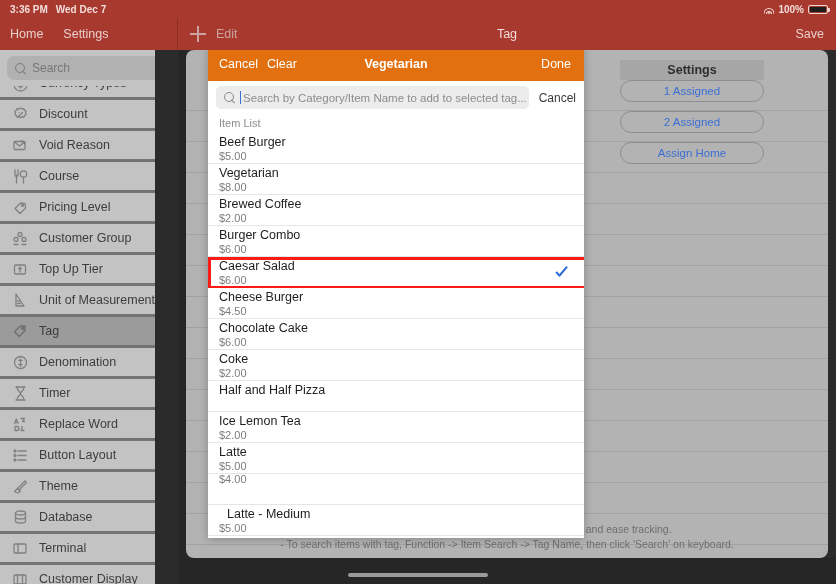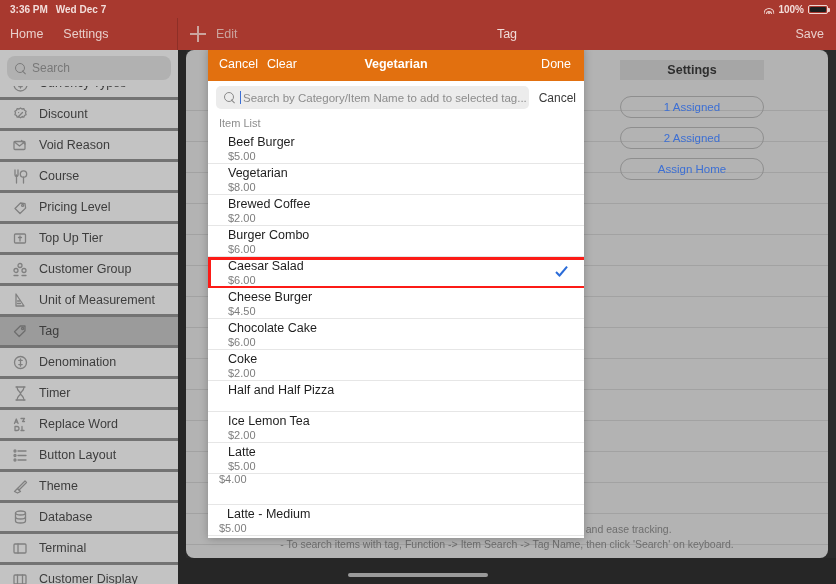--- a/index.html
+++ b/index.html
@@ -76,21 +76,21 @@
     position:absolute; left:0; right:0; top:0; height:32px; line-height:32px;
     text-align:center; color:#f0dcd9; font-size:12.5px;
   }
   .nav-save {
     position:absolute; right:12px; top:0; height:32px; line-height:32px;
     color:#e9cfcb; font-size:12.5px;
   }
 
   
   .sidebar {
-    position:absolute; left:0; top:50px; width:178px; bottom:0;
+    position:absolute; left:0; top:50px; width:155px; bottom:0;
     background:#c3c3c3;
     overflow:hidden;
     z-index: 40;
   }
   .sb-search {
     position:absolute; top:6px; left:7px; width:164px; height:24px;
     background:#b1b1b1; border-radius:8px;
     display:flex; align-items:center; gap:6px; padding-left:8px;
     z-index: 5;
   }
@@ -121,21 +121,21 @@
     z-index: 20;
   }
   .settings-hdr {
     position:absolute; left:434px; top:10px; width:144px; height:20px;
     background:#a6a6a6; text-align:center; line-height:20px;
     font-size:12.5px; color:#2e2e2e; font-weight:bold;
   }
   .right-rows { position:absolute; left:0; top:30px; right:0; bottom:0; }
   .r-row { height:31px; border-bottom:1px solid #a2a2a2; position:relative; }
   .pill {
-    position:absolute; left:434px; top:16px; width:144px; height:22px;
+    position:absolute; left:434px; top:0; width:144px; height:22px;
     border:1px solid #8e8e8e; border-radius:11px;
     text-align:center; line-height:21px; font-size:11.5px; color:#3c6fd4;
     background:transparent;
   }
   .footnotes {
     position:absolute; left:0; right:0; bottom:6px;
     text-align:center; color:#6e6e6e; font-size:10.5px; line-height:15px;
   }
 
   
@@ -167,21 +167,21 @@
   .caret { width:1px; height:13px; background:#3c6fd4; flex:none; margin-right:-3px;}
   .ms-ph { font-size:11.5px; color:#8c8c8c; white-space:nowrap; overflow:hidden; }
   .ms-cancel { font-size:12px; color:#3a3a3a; padding-left:10px; }
 
   .list-hdr {
     height:19px; line-height:19px; padding-left:11px;
     font-size:11px; color:#8d8d8d; background:#fff;
   }
   .item-rows { position:relative; }
   .i-row {
-    height:31px; padding-left:20px; position:relative;
+    height:31px; padding-left:11px; position:relative;
     border-bottom:1px solid #e6e6e6; background:#fff;
   }
   .i-row.sub { padding-left:19px; }
   .i-name { font-size:12.5px; color:#1e1e1e; line-height:17px; padding-top:1px; }
   .i-price { font-size:11px; color:#7d7d7d; line-height:11px; }
   .check {
     position:absolute; right:14px; top:9px; width:14px; height:11px;
   }
   .check::before,.check::after{content:"";position:absolute;background:#2a6bd8;}
   .check::before{left:0;top:5px;width:6px;height:2px;transform:rotate(45deg);transform-origin:left center;}
@@ -282,36 +282,36 @@
             <svg viewBox="0 0 17 17">
               <path d="M3 9.5l5.5-5.5 4.5.6.6 4.5L8 14.5z" fill="none" stroke="#4a4a4a" stroke-width="1.3" stroke-linecap="round" stroke-linejoin="round"></path>
               <circle cx="10.6" cy="6.4" r="1" fill="none" stroke="#4a4a4a" stroke-width="1.3" stroke-linecap="round" stroke-linejoin="round"></circle>
             </svg>
           </span>
           <span class="sb-lbl">Pricing Level</span>
         </div>
         <div class="sb-row">
           <span class="sb-ico">
             <svg viewBox="0 0 17 17">
-              <rect x="2.5" y="4" width="11" height="9" rx="1" fill="none" stroke="#4a4a4a" stroke-width="1.3" stroke-linecap="round" stroke-linejoin="round"></rect>
-              <path d="M8 6v5M6.5 7.5h3" fill="none" stroke="#4a4a4a" stroke-width="1.3" stroke-linecap="round" stroke-linejoin="round"></path>
-            </svg>
-          </span>
-          <span class="sb-lbl">Top Up Tier</span>
-        </div>
-        <div class="sb-row">
-          <span class="sb-ico">
-            <svg viewBox="0 0 17 17">
               <circle cx="8" cy="4.5" r="2" fill="none" stroke="#4a4a4a" stroke-width="1.3" stroke-linecap="round" stroke-linejoin="round"></circle>
               <circle cx="4" cy="9.5" r="2" fill="none" stroke="#4a4a4a" stroke-width="1.3" stroke-linecap="round" stroke-linejoin="round"></circle>
               <circle cx="12" cy="9.5" r="2" fill="none" stroke="#4a4a4a" stroke-width="1.3" stroke-linecap="round" stroke-linejoin="round"></circle>
               <path d="M2 14.5h4M10 14.5h4" fill="none" stroke="#4a4a4a" stroke-width="1.3" stroke-linecap="round" stroke-linejoin="round"></path>
             </svg>
           </span>
           <span class="sb-lbl">Customer Group</span>
+        </div>
+        <div class="sb-row">
+          <span class="sb-ico">
+            <svg viewBox="0 0 17 17">
+              <rect x="2.5" y="4" width="11" height="9" rx="1" fill="none" stroke="#4a4a4a" stroke-width="1.3" stroke-linecap="round" stroke-linejoin="round"></rect>
+              <path d="M8 6v5M6.5 7.5h3" fill="none" stroke="#4a4a4a" stroke-width="1.3" stroke-linecap="round" stroke-linejoin="round"></path>
+            </svg>
+          </span>
+          <span class="sb-lbl">Top Up Tier</span>
         </div>
         <div class="sb-row">
           <span class="sb-ico">
             <svg viewBox="0 0 17 17">
               <path d="M4 2l8 12H4z" fill="none" stroke="#4a4a4a" stroke-width="1.3" stroke-linecap="round" stroke-linejoin="round"></path>
               <path d="M5.5 9h2M5.5 11.5h3" fill="none" stroke="#4a4a4a" stroke-width="1.3" stroke-linecap="round" stroke-linejoin="round"></path>
             </svg>
           </span>
           <span class="sb-lbl">Unit of Measurement</span>
         </div>

